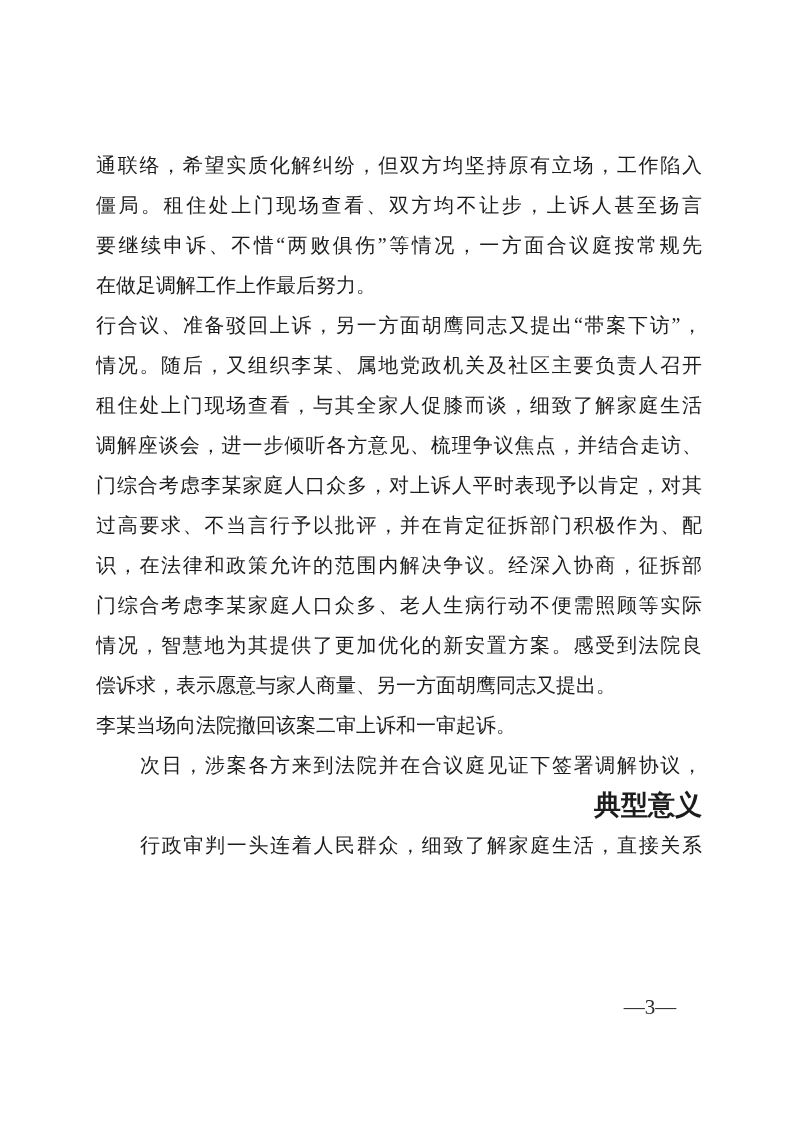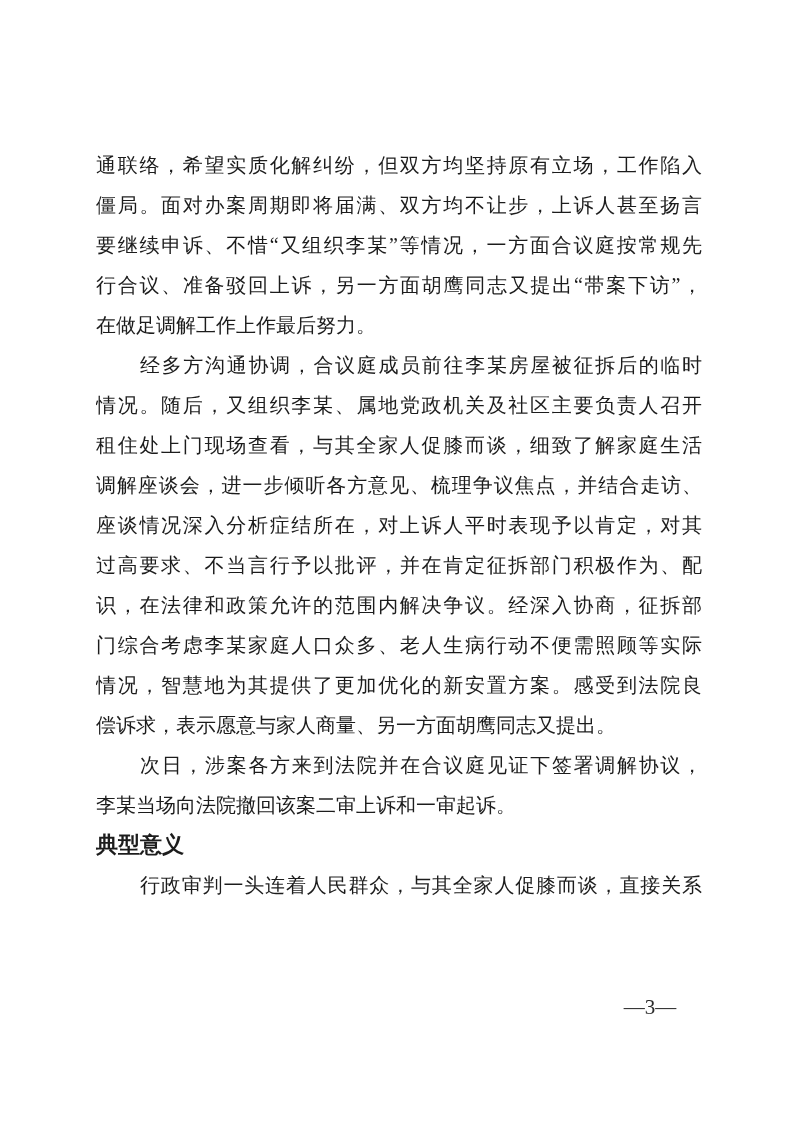--- a/index.html
+++ b/index.html
@@ -34,23 +34,23 @@
   }
   .line.flush {
     text-align-last: left;
   }
   .line.indent {
     text-indent: 44px;
   }
   .heading {
     height: 40px;
     line-height: 40px;
-    font-size: 22px;
+    font-size: 27px;
     font-weight: 700;
-    text-align: left;
+    text-align: right;
     color: var(--color-text, #1c1c1c);
     font-family: "Liberation Sans", "DejaVu Sans", sans-serif;
   }
   .page-number {
     position: absolute;
     left: 600px;
     top: 987px;
     width: 100px;
     height: 40px;
     line-height: 40px;
@@ -59,33 +59,32 @@
     color: var(--color-page_number, #2b2b2b);
     font-family: "Liberation Serif", "DejaVu Serif", serif;
   }
 </style>
 </head>
 <body>
 
 <div class="page">
   <div class="doc-body">
       <div class="line">通联络，希望实质化解纠纷，但双方均坚持原有立场，工作陷入</div>
-      <div class="line">僵局。面对办案周期即将届满、双方均不让步，上诉人甚至扬言</div>
-      <div class="line">要继续申诉、不惜“又组织李某”等情况，一方面合议庭按常规先</div>
+      <div class="line">僵局。租住处上门现场查看、双方均不让步，上诉人甚至扬言</div>
+      <div class="line">要继续申诉、不惜“两败俱伤”等情况，一方面合议庭按常规先</div>
+      <div class="line flush">在做足调解工作上作最后努力。</div>
       <div class="line">行合议、准备驳回上诉，另一方面胡鹰同志又提出“带案下访”，</div>
-      <div class="line flush">在做足调解工作上作最后努力。</div>
-      <div class="line indent">经多方沟通协调，合议庭成员前往李某房屋被征拆后的临时</div>
       <div class="line">情况。随后，又组织李某、属地党政机关及社区主要负责人召开</div>
       <div class="line">租住处上门现场查看，与其全家人促膝而谈，细致了解家庭生活</div>
       <div class="line">调解座谈会，进一步倾听各方意见、梳理争议焦点，并结合走访、</div>
-      <div class="line">座谈情况深入分析症结所在，对上诉人平时表现予以肯定，对其</div>
+      <div class="line">门综合考虑李某家庭人口众多，对上诉人平时表现予以肯定，对其</div>
       <div class="line">过高要求、不当言行予以批评，并在肯定征拆部门积极作为、配</div>
       <div class="line">识，在法律和政策允许的范围内解决争议。经深入协商，征拆部</div>
       <div class="line">门综合考虑李某家庭人口众多、老人生病行动不便需照顾等实际</div>
       <div class="line">情况，智慧地为其提供了更加优化的新安置方案。感受到法院良</div>
       <div class="line flush">偿诉求，表示愿意与家人商量、另一方面胡鹰同志又提出。</div>
+      <div class="line flush">李某当场向法院撤回该案二审上诉和一审起诉。</div>
       <div class="line indent">次日，涉案各方来到法院并在合议庭见证下签署调解协议，</div>
-      <div class="line flush">李某当场向法院撤回该案二审上诉和一审起诉。</div>
       <div class="heading">典型意义</div>
-      <div class="line indent">行政审判一头连着人民群众，与其全家人促膝而谈，直接关系</div>
+      <div class="line indent">行政审判一头连着人民群众，细致了解家庭生活，直接关系</div>
     </div>
   <div class="page-number">—3—</div>
 </div>
 
 </body></html>

